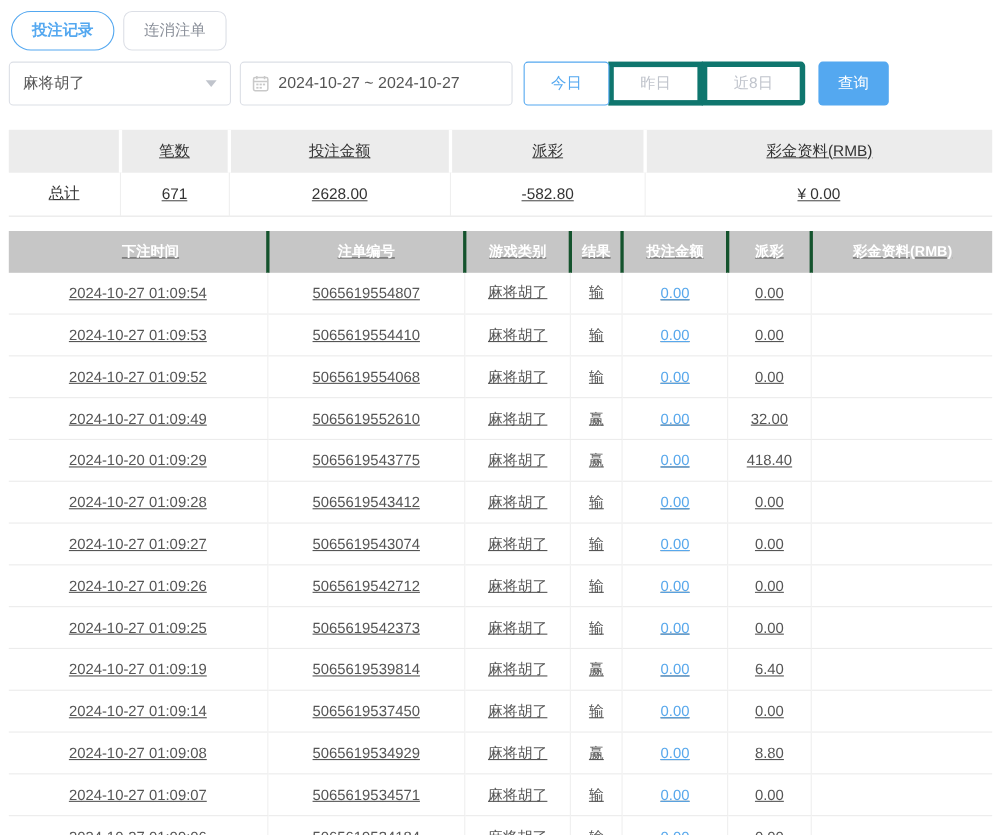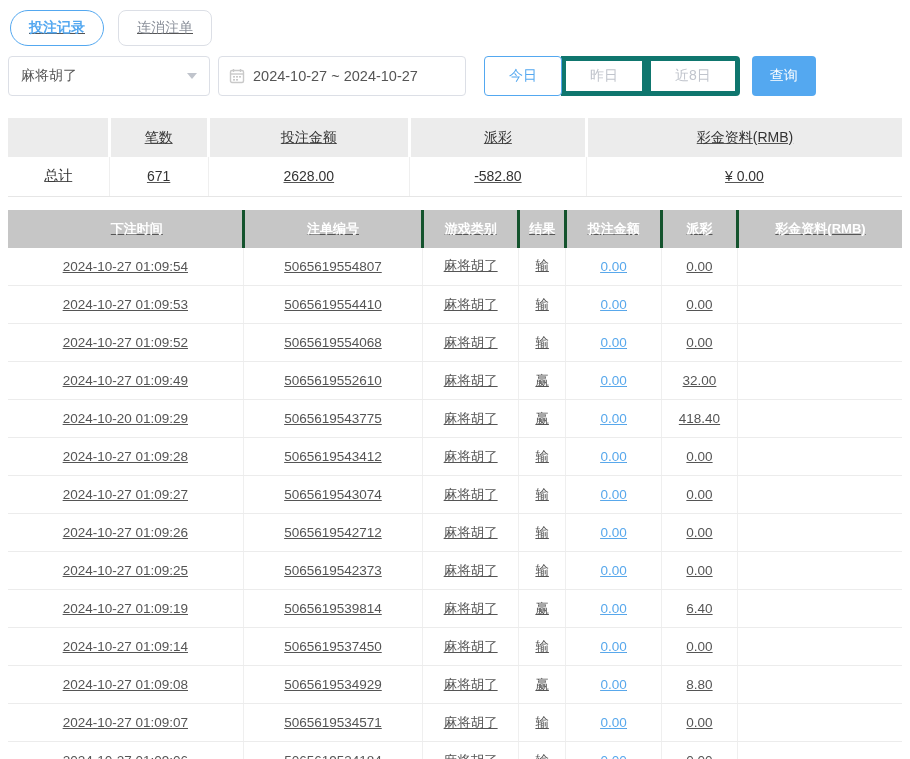--- a/index.html
+++ b/index.html
@@ -5,21 +5,21 @@
   * { box-sizing: border-box; margin: 0; padding: 0; }
   html,body { width: 910px; height: 759px; overflow: hidden; background: #fff; }
   body {
     font-family: "Liberation Sans", "DejaVu Sans", sans-serif;
     color: #555;
     font-size: 14px;
   }
   .page { padding: 10px 8px 0 8px; width: 910px; }
 
   
-  .tabs { display: flex; gap: 14px; align-items: flex-end; padding-left: 2px; text-decoration: underline; }
+  .tabs { display: flex; gap: 8px; align-items: flex-end; padding-left: 2px; }
   .tab {
     height: 36px; padding: 0 18px; display: inline-flex; align-items: center;
     background: #fff; border: 1px solid #dcdfe6; border-radius: 8px;
     color: #8a8f99; font-size: 14px; cursor: pointer;
   }
   .tab.active {
     border: 1px solid var(--accent, #54a8f0); border-radius: 18px;
     color: var(--accent, #54a8f0); font-weight: bold;
   }
 
@@ -40,21 +40,21 @@
     padding: 0 10px; color: #555; background: #fff; cursor: pointer;
     font-size: 14.5px; white-space: nowrap;
   }
   .cal-icon { flex: 0 0 auto; display: inline-flex; }
   .btn-group { display: flex; margin-left: 10px; }
   .qbtn {
     height: 40px; padding: 0 24px; background: #fff; border: 5px solid #0f766e;
     color: #c0c4cc; font-size: 14px; cursor: pointer; margin-left: -1px;
     display: inline-flex; align-items: center;
   }
-  .qbtn:first-child { margin-left: 8px; border-radius: 4px 0 0 4px; }
+  .qbtn:first-child { margin-left: 0; border-radius: 4px 0 0 4px; }
   .qbtn:last-child { border-radius: 0 4px 4px 0; }
   .qbtn.active {
     border: 1px solid var(--accent, #54a8f0); color: var(--accent, #54a8f0);
     position: relative; z-index: 1; border-radius: 4px;
   }
   .search-btn {
     margin-left: 12px; height: 40px; width: 64px; border: none; border-radius: 4px;
     background: var(--accent, #54a8f0); color: #fff; font-size: 14px; cursor: pointer;
   }
 

